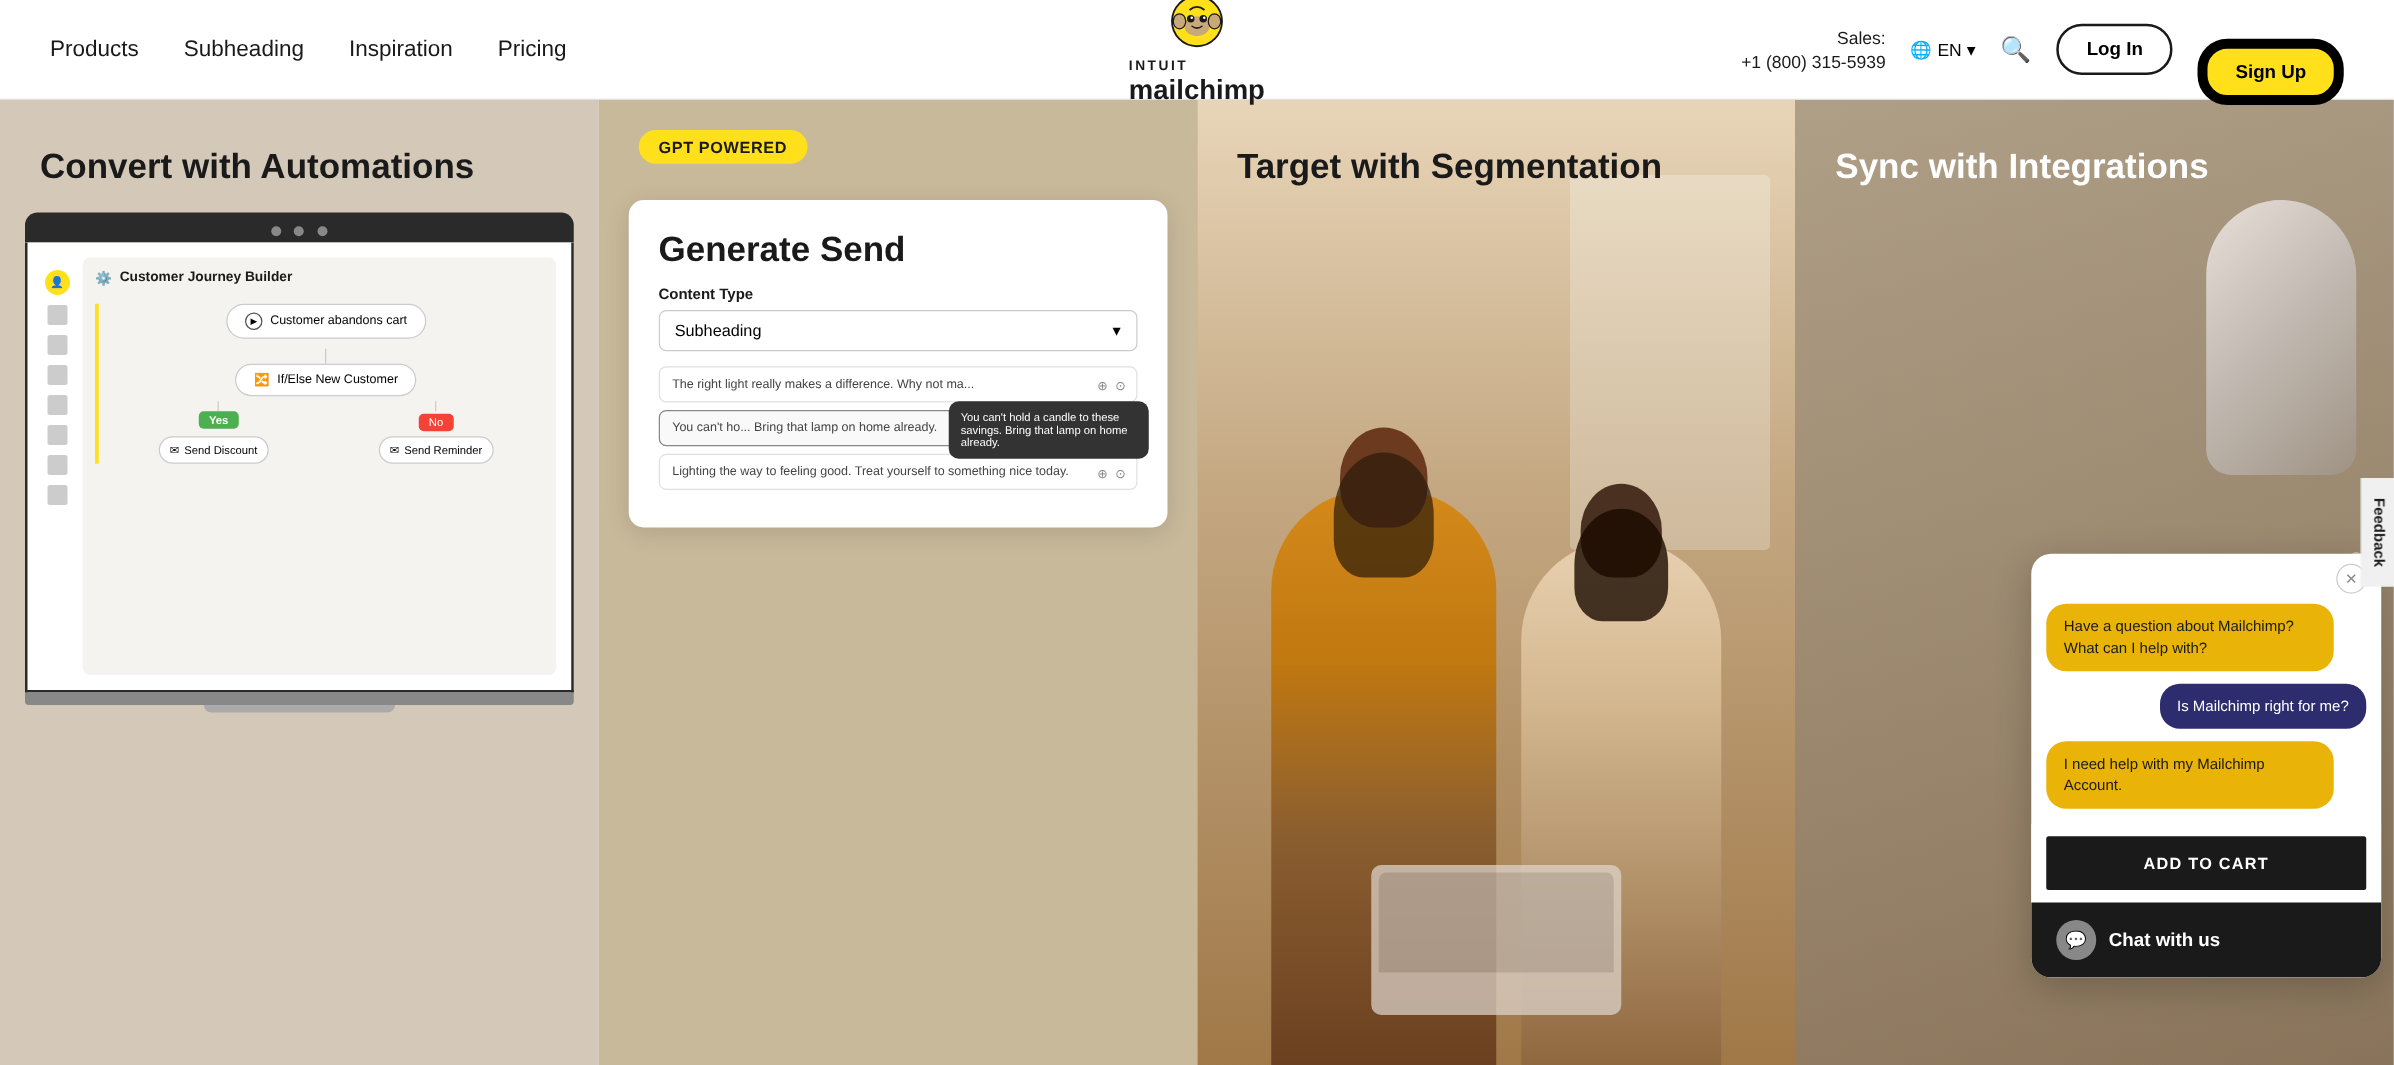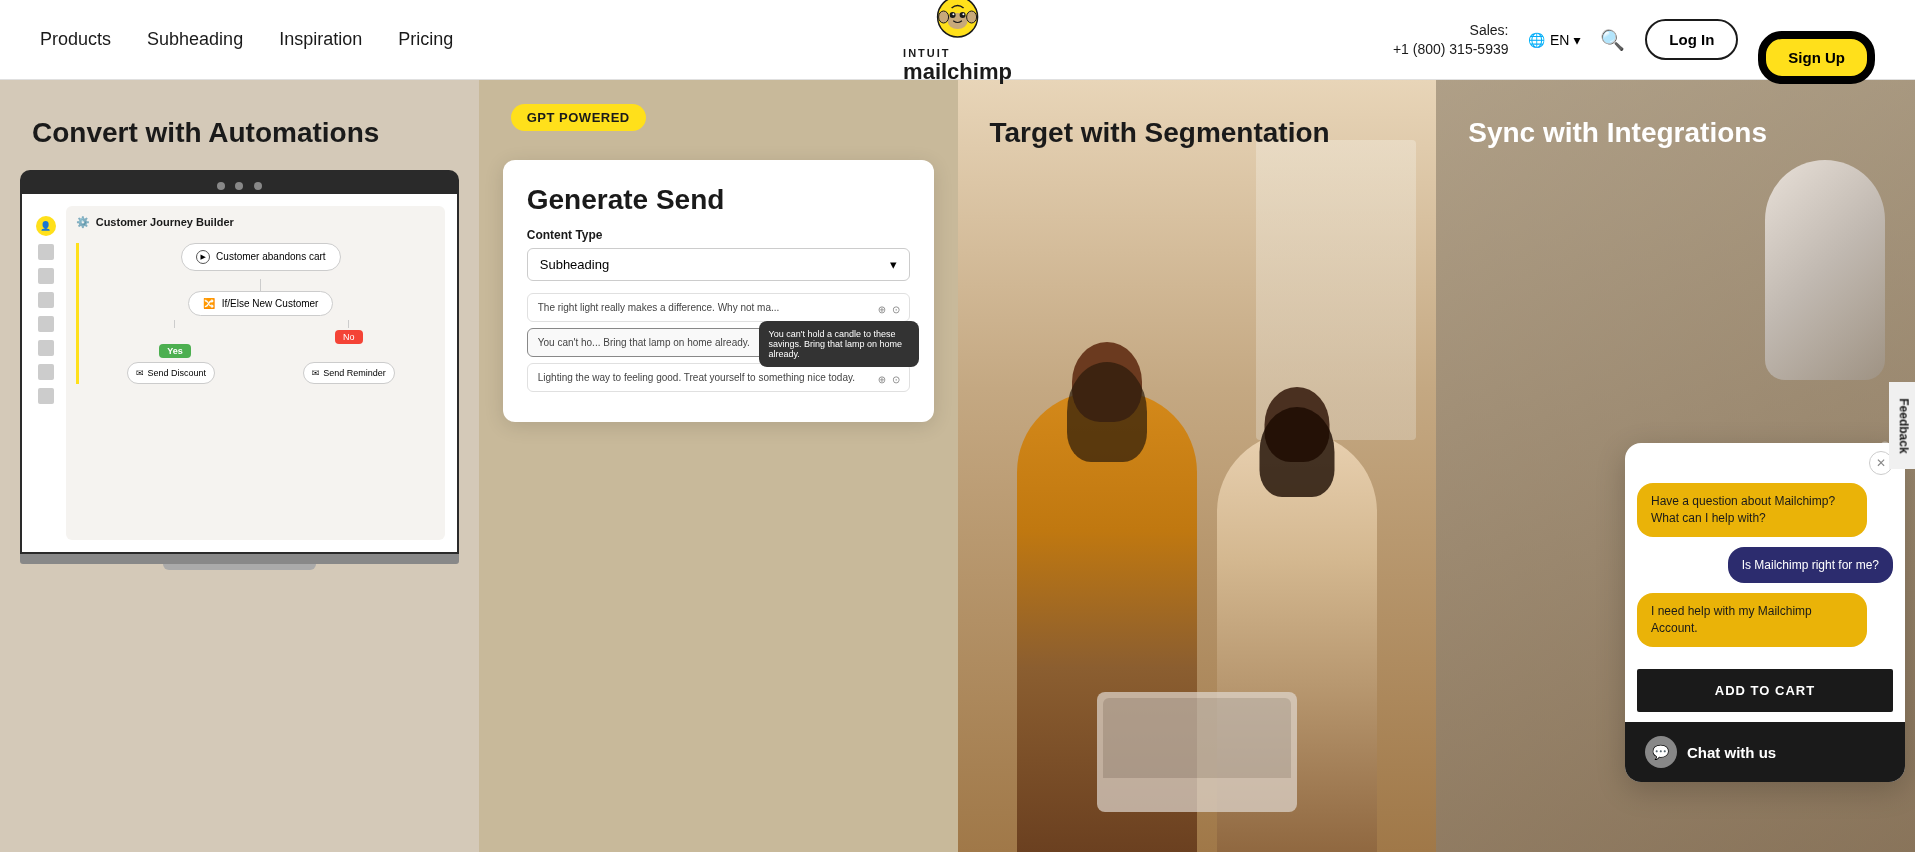--- a/index.html
+++ b/index.html
@@ -218,21 +218,21 @@
             <div style="width:1px;height:12px;background:#ccc;margin:0 auto;"></div>
 
             <div style="display:flex;justify-content:center;margin-bottom:4px;">
               <div style="border:1px solid #ccc;border-radius:20px;padding:6px 14px;font-size:10px;display:flex;align-items:center;gap:6px;background:#fff;white-space:nowrap;">
                 <span>🔀</span>
                 <span>If/Else New Customer</span>
               </div>
             </div>
 
             <div style="display:flex;justify-content:space-around;margin:4px 0;">
-              <div style="display:flex;flex-direction:column;align-items:center;gap:16px;">
+              <div style="display:flex;flex-direction:column;align-items:center;gap:0;">
                 <div style="width:1px;height:8px;background:#ccc;"></div>
                 <div style="background:#4caf50;color:#fff;border-radius:4px;padding:2px 8px;font-size:9px;font-weight:700;">Yes</div>
               </div>
               <div style="display:flex;flex-direction:column;align-items:center;gap:2px;">
                 <div style="width:1px;height:8px;background:#ccc;"></div>
                 <div style="background:#f44336;color:#fff;border-radius:4px;padding:2px 8px;font-size:9px;font-weight:400;">No</div>
               </div>
             </div>
 
             <div style="display:flex;gap:8px;justify-content:space-around;margin-top:4px;">

